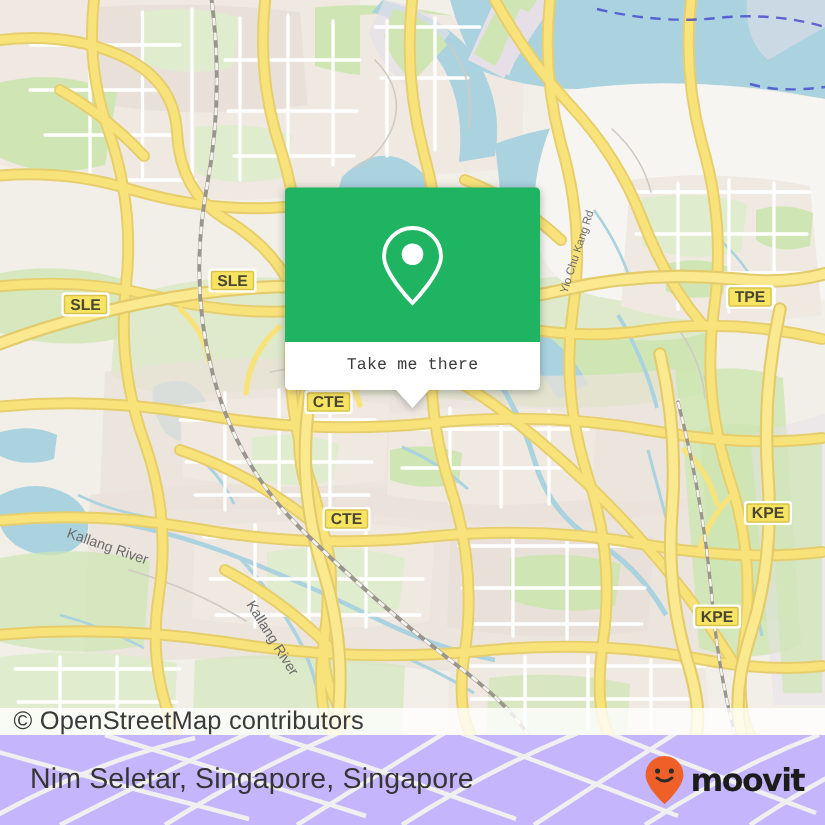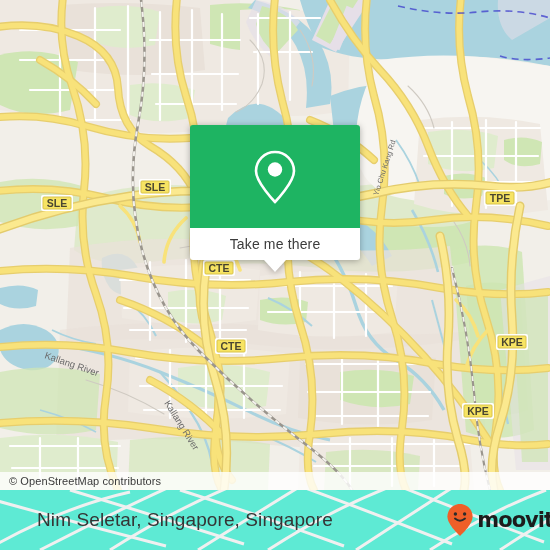--- a/index.html
+++ b/index.html
@@ -30,21 +30,21 @@
   .attribution {
     position: absolute;
     left: 0; top: 472px;
     width: 550px; height: 18px;
     background: rgba(255,255,255,0.80);
     display: flex;
     align-items: center;
     z-index: 40;
   }
   .attribution .attr-text {
-    font-size: 11px;
+    font-size: 17px;
     color: #3a3a3a;
     padding-left: 9px;
     letter-spacing: 0.1px;
     white-space: nowrap;
   }
 
   
   .callout {
     position: absolute;
     left: 190px; top: 125px;
@@ -63,44 +63,44 @@
   .pin-icon { display: block; }
   .callout-bottom {
     width: 170px; height: 32px;
     background: #ffffff;
     border-radius: 0 0 3px 3px;
     display: flex;
     align-items: center;
     justify-content: center;
   }
   .callout-label {
-    font-size: 14px;
+    font-size: 11px;
     color: #3c3c3c;
     letter-spacing: 0.15px;
     white-space: nowrap;
+    font-family: Liberation Mono, monospace;
   }
   .callout-tail {
     position: absolute;
     left: 50%;
     top: 135px;
     transform: translateX(-50%);
     width: 0; height: 0;
     border-left: 11px solid transparent;
     border-right: 11px solid transparent;
     border-top: 12px solid #ffffff;
   }
 
   
   .footer {
     position: absolute;
     left: 0; top: 490px;
     width: 550px; height: 60px;
-    background: #5eead4;
+    background: #c4b5fd;
     overflow: hidden;
-    padding-left: 17px;
   }
   .footer-watermark {
     position: absolute;
     left: 0; top: 0;
     width: 550px; height: 60px;
     opacity: 1;
     pointer-events: none;
   }
   .footer-inner {
     position: relative;

